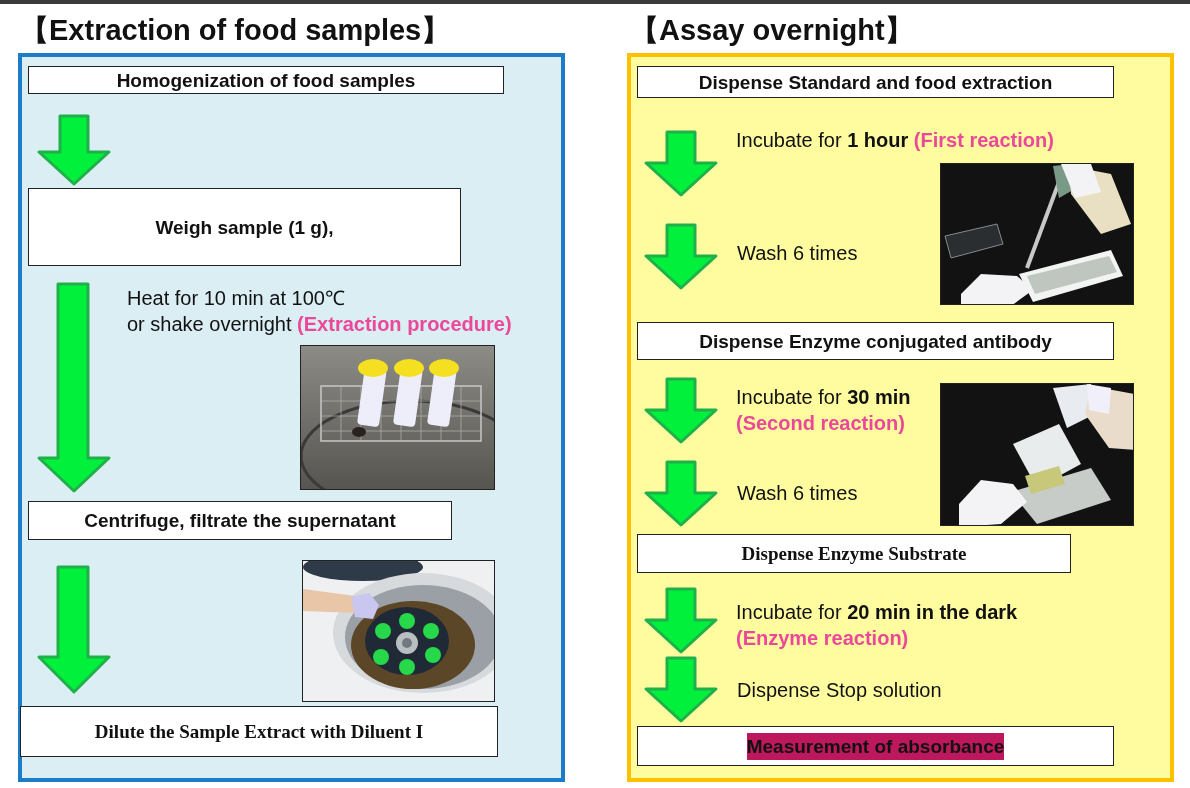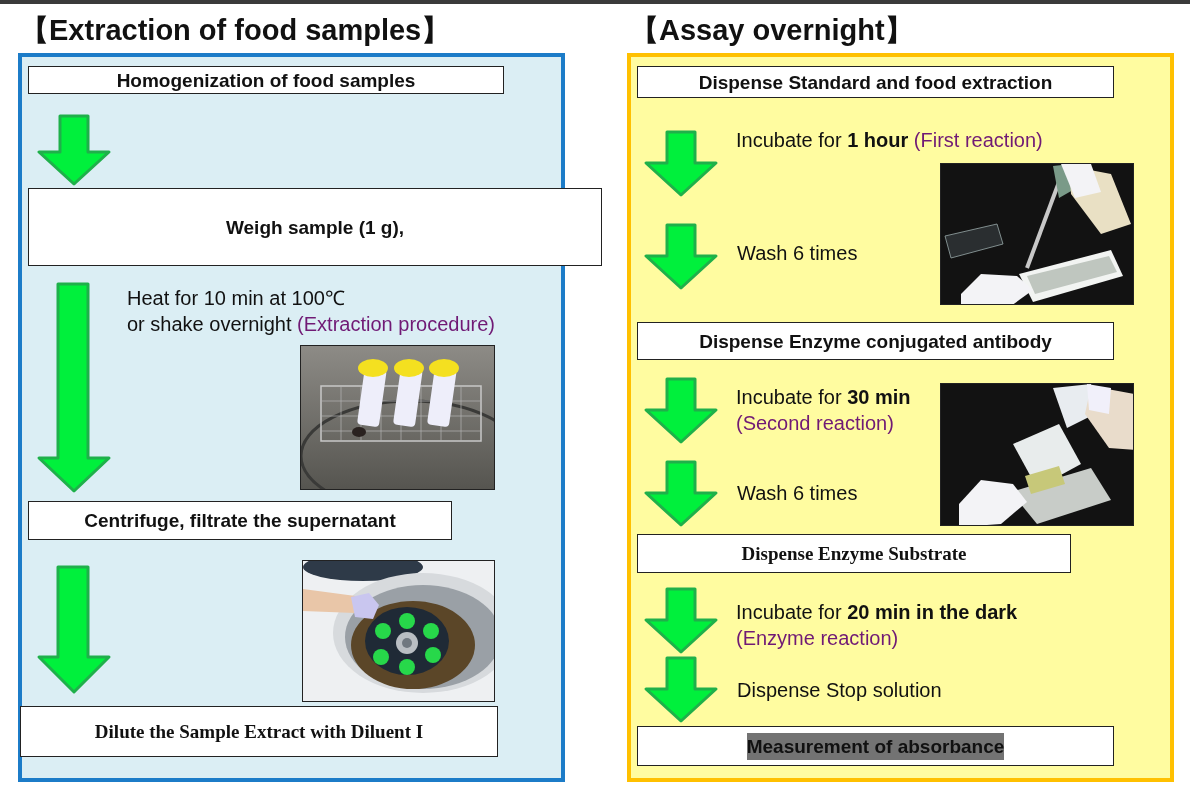--- a/index.html
+++ b/index.html
@@ -17,42 +17,42 @@
   .panel { position: absolute; box-sizing: border-box; }
   .panel-left { left: 18px; top: 53px; width: 547px; height: 729px; background: #dbeef4; border: 4px solid #1c7cc8; }
   .panel-right { left: 627px; top: 53px; width: 547px; height: 729px; background: #fffca0; border: 4px solid #ffc000; }
   .box {
     position: absolute; box-sizing: border-box; background: #fff; border: 1.5px solid #222;
     font-weight: bold; font-size: 19px; text-align: center; display: flex; flex-direction: column;
     align-items: center; justify-content: center; line-height: 27px; white-space: nowrap;
   }
   .txt { position: absolute; font-size: 20px; line-height: 27px; white-space: nowrap; color: #111; }
   .txt b { font-weight: bold; }
-  .red { color: #701a75; font-weight: normal; }
+  .red { color: #ec4899; font-weight: bold; }
   .arrow { position: absolute; }
   .photo { position: absolute; box-sizing: border-box; border: 1.5px solid #222; overflow: hidden; }
-  .highlight { background: #737373; }
+  .highlight { background: #be185d; }
 </style>
 </head>
 <body>
 
 <div class="topbar"></div>
 
 <div class="heading" style="left:20px; top:14px;">【Extraction of food samples】</div>
 <div class="panel panel-left"></div>
 
 <div class="box" style="left:28px; top:66px; width:476px; height:28px;">
   <span>Homogenization of food samples</span>
 </div>
 
 <svg class="arrow" style="left:36px; top:114px;" width="76" height="72" viewBox="0 0 76 72">
   <polygon points="24,2 52,2 52,38 73,38 38,70 3,38 24,38" fill="#00f03c" stroke="#1fb04a" stroke-width="3" stroke-linejoin="round"></polygon>
 </svg>
 
-<div class="box" style="left:28px; top:188px; width:574px; height:78px;">
+<div class="box" style="left:28px; top:188px; width:433px; height:78px;">
   <span>Weigh sample (1 g),</span>
 </div>
 
 <svg class="arrow" style="left:36px; top:282px;" width="76" height="212" viewBox="0 0 76 212">
   <polygon points="22,2 52,2 52,176 73,176 38,209 3,176 22,176" fill="#00f03c" stroke="#1fb04a" stroke-width="3" stroke-linejoin="round"></polygon>
 </svg>
 
 <div class="txt" style="left:127px; top:285px;">Heat for 10 min at 100℃</div>
 <div class="txt" style="left:127px; top:311px;"><span>or shake overnight </span><span class="red">(Extraction procedure)</span></div>
 

